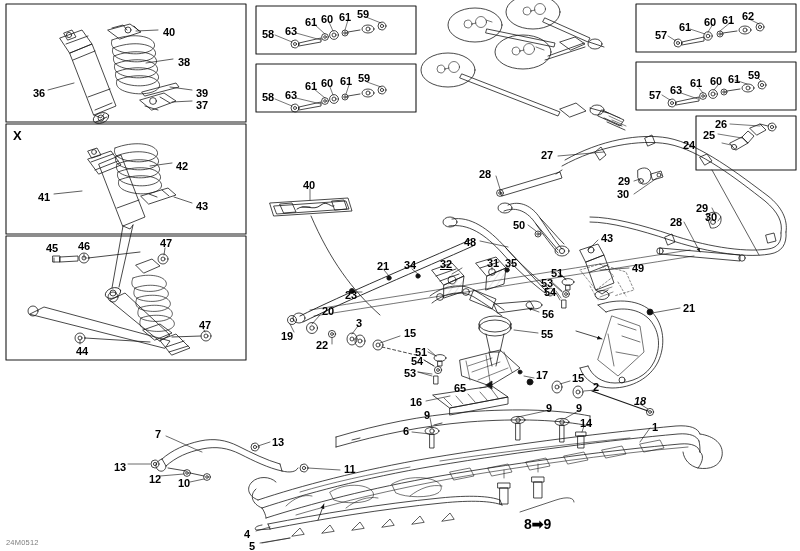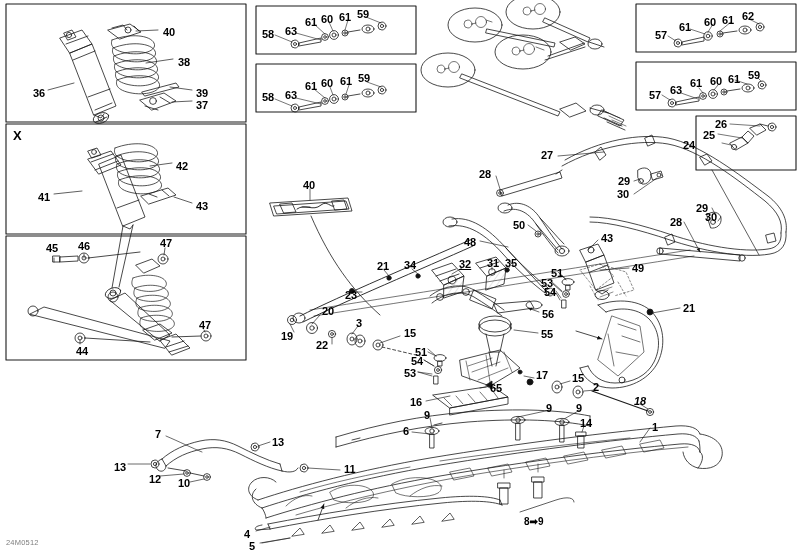--- a/index.html
+++ b/index.html
@@ -46,21 +46,21 @@
     position:absolute;
     font-family:"Liberation Sans", sans-serif;
     font-size:7.5px;
     color:#7d7d7d;
     letter-spacing:0.2px;
   }
   .arrowlbl{
     position:absolute;
     font-family:"Liberation Sans", sans-serif;
     font-weight:bold;
-    font-size:10px;
+    font-size:14px;
     color:#000;
     white-space:nowrap;
     text-align:center;
   }
 </style>
 </head>
 <body>
 
 <div id="sheet">
 
@@ -857,41 +857,41 @@
 <div class="lbl" style="left:617px;top:189px;">30</div>
 <div class="lbl" style="left:696px;top:203px;">29</div>
 <div class="lbl" style="left:705px;top:212px;">30</div>
 <div class="lbl" style="left:513px;top:220px;">50</div>
 <div class="lbl" style="left:464px;top:237px;">48</div>
 <div class="lbl" style="left:601px;top:233px;">43</div>
 <div class="lbl" style="left:632px;top:263px;">49</div>
 <div class="lbl" style="left:683px;top:303px;">21</div>
 <div class="lbl" style="left:377px;top:261px;">21</div>
 <div class="lbl" style="left:404px;top:260px;">34</div>
-<div class="lbl" style="left:459px;top:259px;text-decoration:underline;">32</div>
+<div class="lbl" style="left:440px;top:259px;text-decoration:underline;">32</div>
 <div class="lbl" style="left:487px;top:258px;text-align:center;">31</div>
 <div class="lbl" style="left:505px;top:258px;">35</div>
 <div class="lbl" style="left:345px;top:290px;">23</div>
 <div class="lbl" style="left:322px;top:306px;">20</div>
 <div class="lbl" style="left:281px;top:331px;">19</div>
 <div class="lbl" style="left:316px;top:340px;">22</div>
 <div class="lbl" style="left:356px;top:318px;">3</div>
 <div class="lbl" style="left:404px;top:328px;">15</div>
 <div class="lbl" style="left:415px;top:347px;">51</div>
 <div class="lbl" style="left:411px;top:356px;">54</div>
 <div class="lbl" style="left:404px;top:368px;">53</div>
 <div class="lbl" style="left:551px;top:268px;">51</div>
 <div class="lbl" style="left:541px;top:278px;">53</div>
 <div class="lbl" style="left:544px;top:287px;">54</div>
 <div class="lbl" style="left:542px;top:309px;">56</div>
 <div class="lbl" style="left:541px;top:329px;">55</div>
 <div class="lbl" style="left:536px;top:370px;">17</div>
 <div class="lbl" style="left:572px;top:373px;">15</div>
 <div class="lbl" style="left:593px;top:382px;">2</div>
-<div class="lbl" style="left:490px;top:383px;text-align:center;">65</div>
+<div class="lbl" style="left:454px;top:383px;text-align:center;">65</div>
 <div class="lbl" style="left:410px;top:397px;">16</div>
 <div class="lbl" style="left:424px;top:410px;">9</div>
 <div class="lbl" style="left:546px;top:403px;">9</div>
 <div class="lbl" style="left:576px;top:403px;">9</div>
 <div class="lbl" style="left:403px;top:426px;">6</div>
 <div class="lbl" style="left:580px;top:418px;">14</div>
 <div class="lbl" style="left:634px;top:396px;font-style:italic;">18</div>
 <div class="lbl" style="left:652px;top:422px;">1</div>
 <div class="lbl" style="left:155px;top:429px;">7</div>
 <div class="lbl" style="left:272px;top:437px;">13</div>

